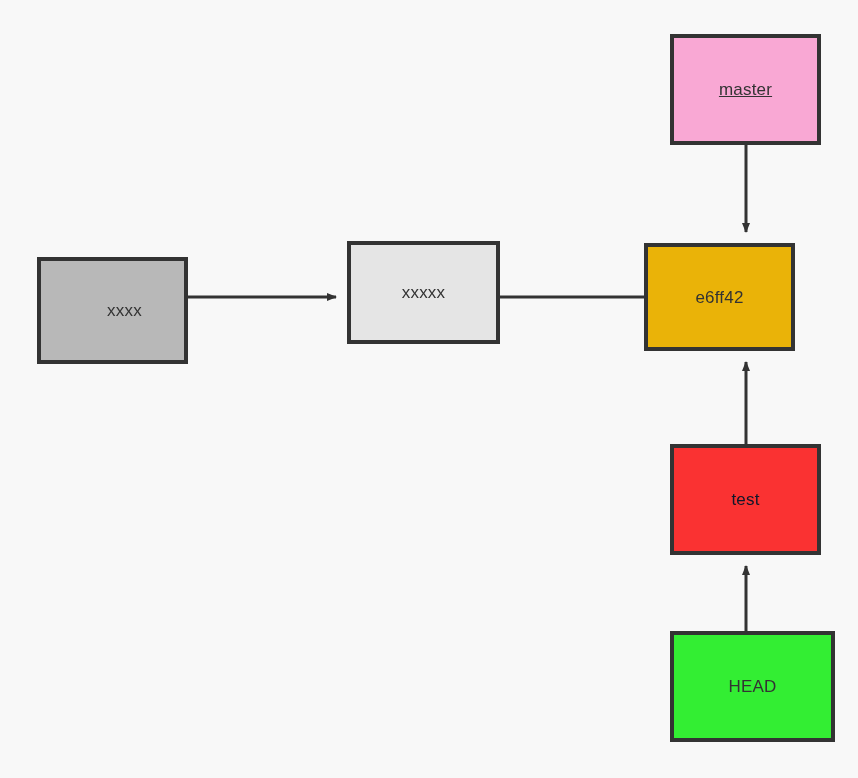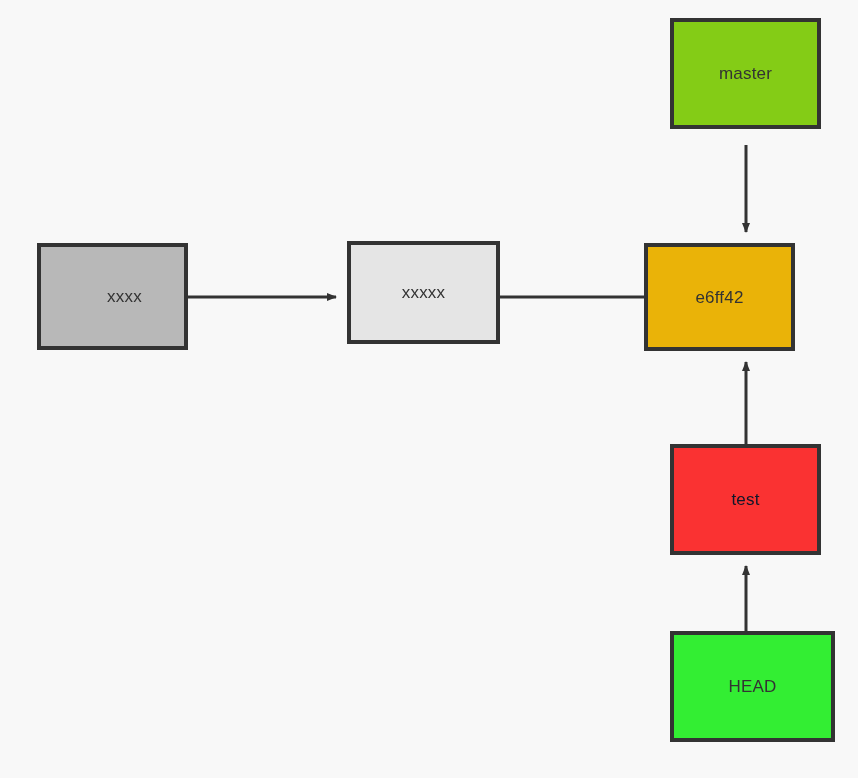--- a/index.html
+++ b/index.html
@@ -68,33 +68,33 @@
 
     <line x1="500" y1="297" x2="659" y2="297" stroke="#333333" stroke-width="3" marker-end="url(#arrow-right)"></line>
 
     <line x1="746" y1="145" x2="746" y2="232" stroke="#333333" stroke-width="3" marker-end="url(#arrow-down)"></line>
 
     <line x1="746" y1="444" x2="746" y2="362" stroke="#333333" stroke-width="3" marker-end="url(#arrow-up)"></line>
 
     <line x1="746" y1="631" x2="746" y2="566" stroke="#333333" stroke-width="3" marker-end="url(#arrow-up)"></line>
   </svg>
 
-  <div class="node" id="node-commit-xxxx" style="left: 37px; top: 243px; width: 151px; height: 107px; background: rgb(184, 184, 184); border-color: rgb(51, 51, 51); color: rgb(51, 51, 51); padding-left: 24px;">
+  <div class="node" id="node-commit-xxxx" style="left: 37px; top: 257px; width: 151px; height: 107px; background: rgb(184, 184, 184); border-color: rgb(51, 51, 51); color: rgb(51, 51, 51); padding-left: 24px;">
     <span class="node-label">xxxx</span>
   </div>
 
   <div class="node" id="node-commit-xxxxx" style="left: 347px; top: 241px; width: 153px; height: 103px; background: #e5e5e5; border-color: rgb(51, 51, 51); color: rgb(51, 51, 51);">
     <span class="node-label">xxxxx</span>
   </div>
 
   <div class="node" id="node-commit-e6ff42" style="left: 644px; top: 243px; width: 151px; height: 108px; background: #eab308; border-color: rgb(51, 51, 51); color: rgb(51, 51, 51);">
     <span class="node-label">e6ff42</span>
   </div>
 
-  <div class="node" id="node-branch-master" style="left: 670px; top: 18px; width: 151px; height: 111px; background: #84cc16; border-color: rgb(51, 51, 51); color: rgb(51, 51, 51);">
+  <div class="node" id="node-branch-master" style="left: 670px; top: 34px; width: 151px; height: 111px; background: #f9a8d4; border-color: rgb(51, 51, 51); color: rgb(51, 51, 51); text-decoration: underline;">
     <span class="node-label">master</span>
   </div>
 
   <div class="node" id="node-branch-test" style="left: 670px; top: 444px; width: 151px; height: 111px; background: rgb(250, 50, 50); border-color: rgb(51, 51, 51); color: #0f172a;">
     <span class="node-label">test</span>
   </div>
 
   <div class="node" id="node-pointer-head" style="left: 670px; top: 631px; width: 165px; height: 111px; background: rgb(51, 238, 51); border-color: rgb(51, 51, 51); color: rgb(51, 51, 51);">
     <span class="node-label">HEAD</span>
   </div>

